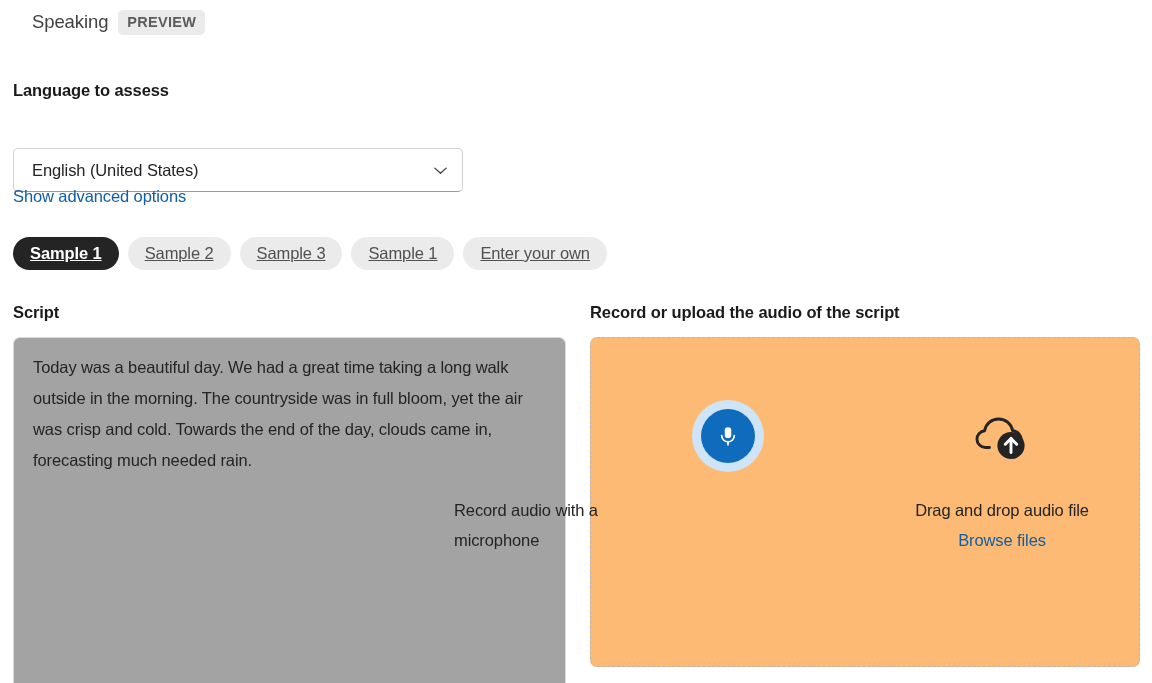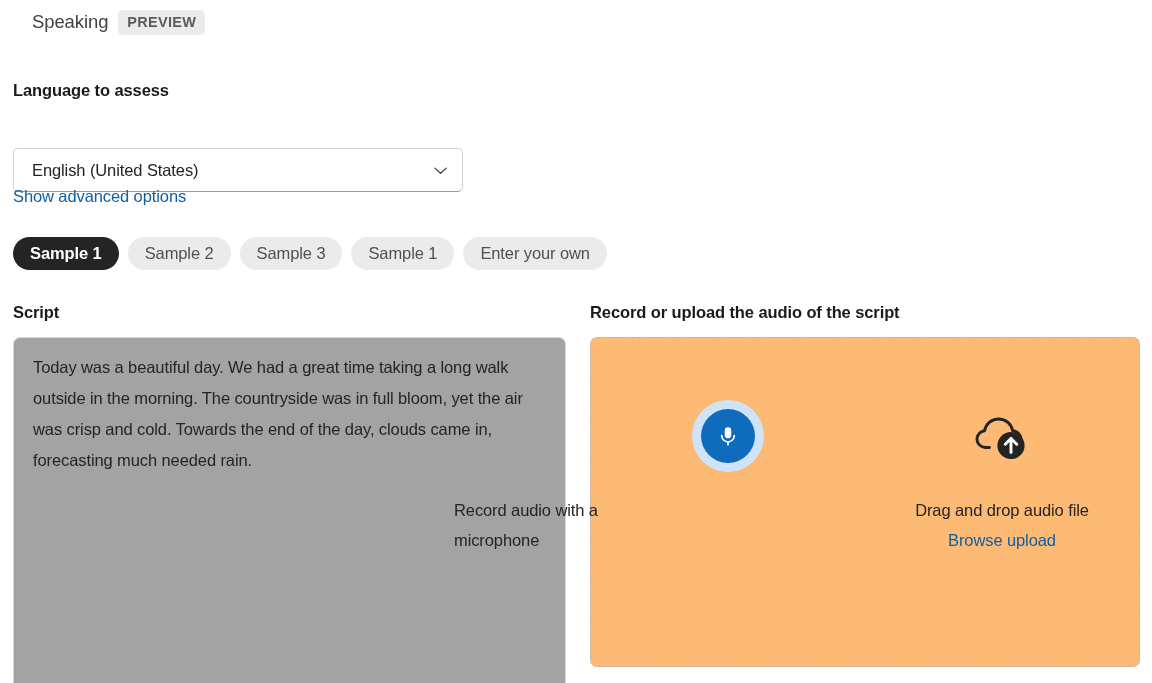--- a/index.html
+++ b/index.html
@@ -153,20 +153,21 @@
     background: #ebebeb;
     color: #505050;
     font-size: 16.5px;
     letter-spacing: -0.1px;
     font-family: inherit;
     display: inline-flex;
     align-items: center;
     justify-content: center;
     cursor: pointer;
     white-space: nowrap;
+    text-decoration: underline;
   }
   .pill.selected {
     background: #242424;
     color: #ffffff;
     font-weight: bold;
   }
 
   
   #script-label { left: 13px; top: 303px; }
 
@@ -333,19 +334,19 @@
       <div class="dz-col dz-col-right">
         <span class="cloud-icon">
           <svg width="62" height="56" viewBox="0 0 62 56" fill="none" aria-hidden="true">
             <path d="M18.5 39.5H14.5C9.8 39.5 6 35.8 6 31.2c0-4.3 3.3-7.9 7.6-8.4C14.6 16.2 20.4 11 27.6 11c7.1 0 13 5.1 14 11.8 4.9.4 8.7 4.5 8.7 9.4 0 4.1-2.6 7.6-6.3 8.9" stroke="#242424" stroke-width="2.9" stroke-linecap="round" stroke-linejoin="round" fill="none"></path>
             <circle cx="40" cy="37.5" r="13.6" fill="#242424"></circle>
             <path d="M40 44.6V30.8" stroke="#ffffff" stroke-width="2.9" stroke-linecap="round"></path>
             <path d="M34.3 36.2L40 30.4l5.7 5.8" stroke="#ffffff" stroke-width="2.9" stroke-linecap="round" stroke-linejoin="round" fill="none"></path>
           </svg>
         </span>
         <div class="dz-caption">Drag and drop audio file</div>
-        <a class="link">Browse upload</a>
+        <a class="link">Browse files</a>
       </div>
 
     </div>
   </div>
 
 </div>
 
 </body></html>

